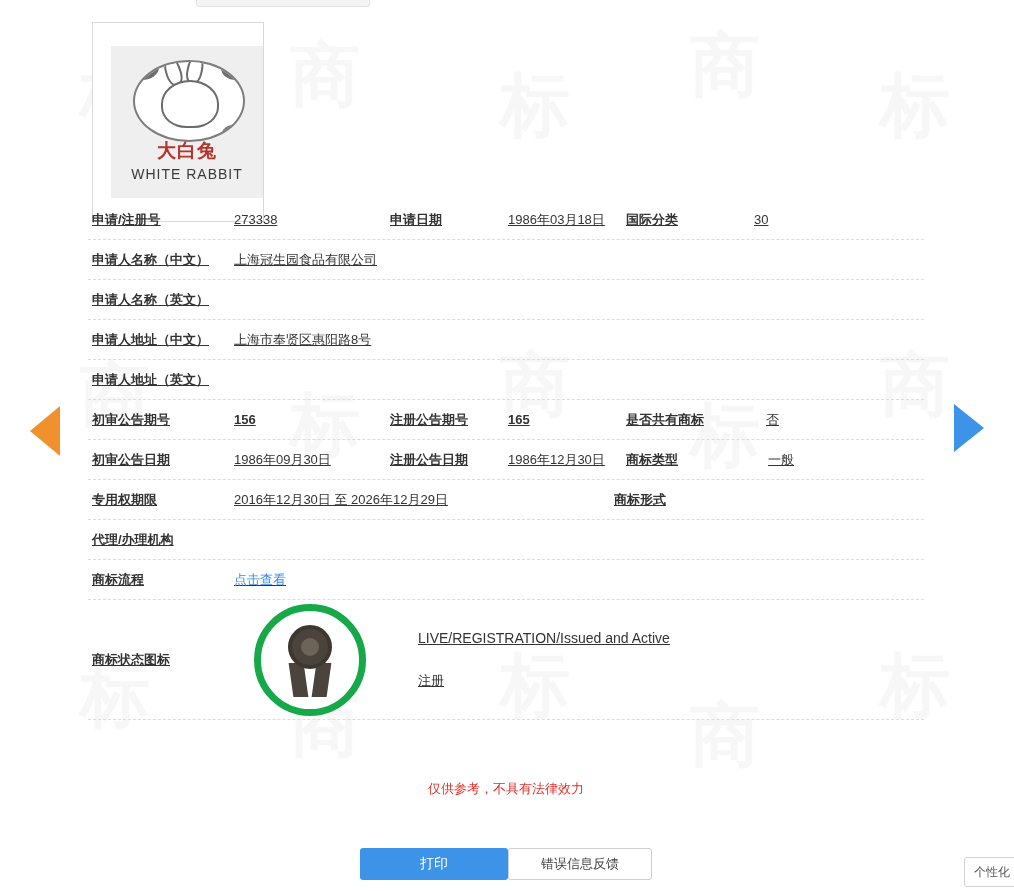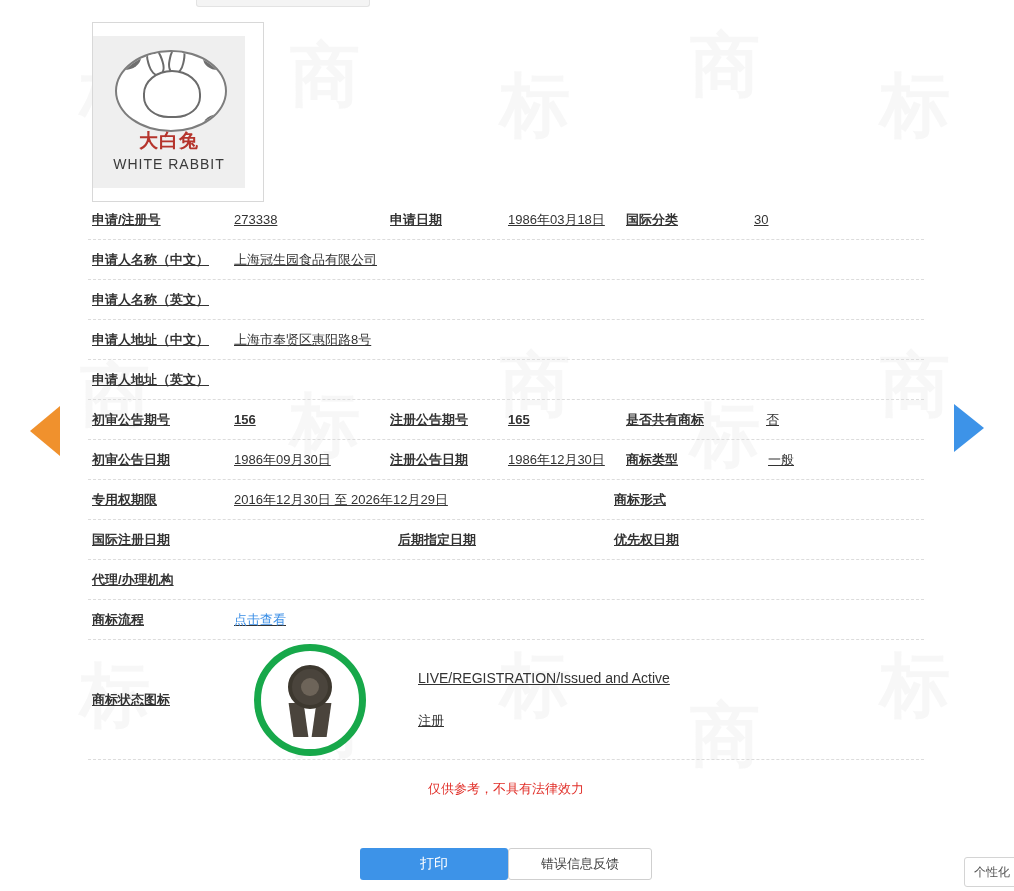--- a/index.html
+++ b/index.html
@@ -68,27 +68,27 @@
     position: absolute;
     left: 92px;
     top: 22px;
     width: 830px;
     height: 178px;
   }
   .mark-img {
     position: absolute;
     left: 0; top: 0;
     width: 172px;
-    height: 180px;
+    height: 200px;
     border: 1px solid #d8d8d8;
     background: #fff;
     box-sizing: border-box;
     display: flex;
     align-items: center;
-    justify-content: flex-start;
+    justify-content: flex-end;
   }
   .mark-img-inner {
     width: 152px;
     height: 152px;
     background: #efefef;
     position: relative;
     overflow: hidden;
   }
   .rabbit-oval {
     position: absolute;
@@ -456,27 +456,20 @@
         <div class="cell-value w-v3" style="padding-left:34px;">一般</div>
       </div>
 
       <div class="row">
         <div class="cell-label w-l1">专用权期限</div>
         <div class="cell-value" style="width:376px;">2016年12月30日 至 2026年12月29日</div>
         <div class="cell-label w-l3">商标形式</div>
         <div class="cell-value w-v3"></div>
       </div>
 
-      <div class="row">
-        <div class="cell-label w-l1">国际注册日期</div>
-        <div class="cell-value" style="width:160px;"></div>
-        <div class="cell-label" style="width:216px;">后期指定日期</div>
-        <div class="cell-label w-l3">优先权日期</div>
-        <div class="cell-value w-v3"></div>
-      </div>
 
       <div class="row">
         <div class="cell-label w-l1">代理/办理机构</div>
         <div class="cell-value w-vfull"></div>
       </div>
 
       <div class="row">
         <div class="cell-label w-l1">商标流程</div>
         <div class="cell-value w-vfull">
           <a class="link" href="#">点击查看</a>

